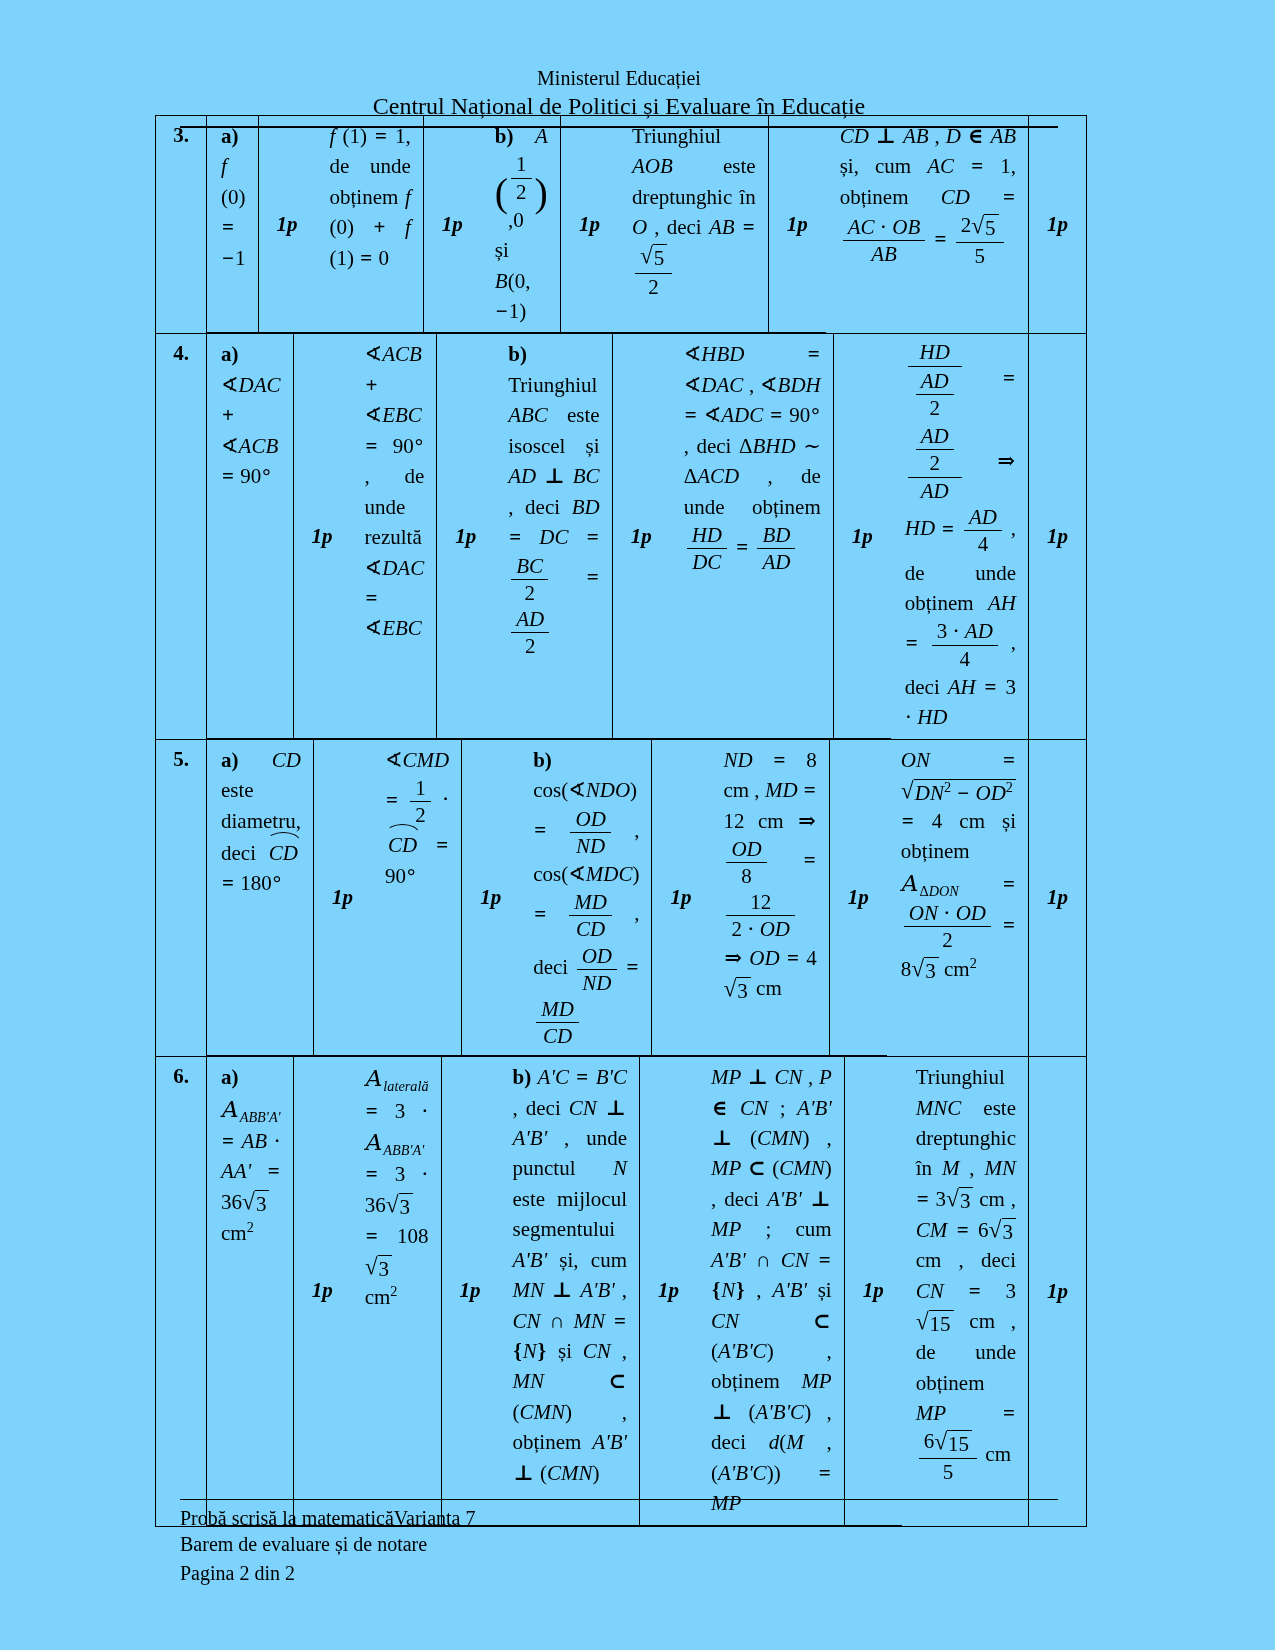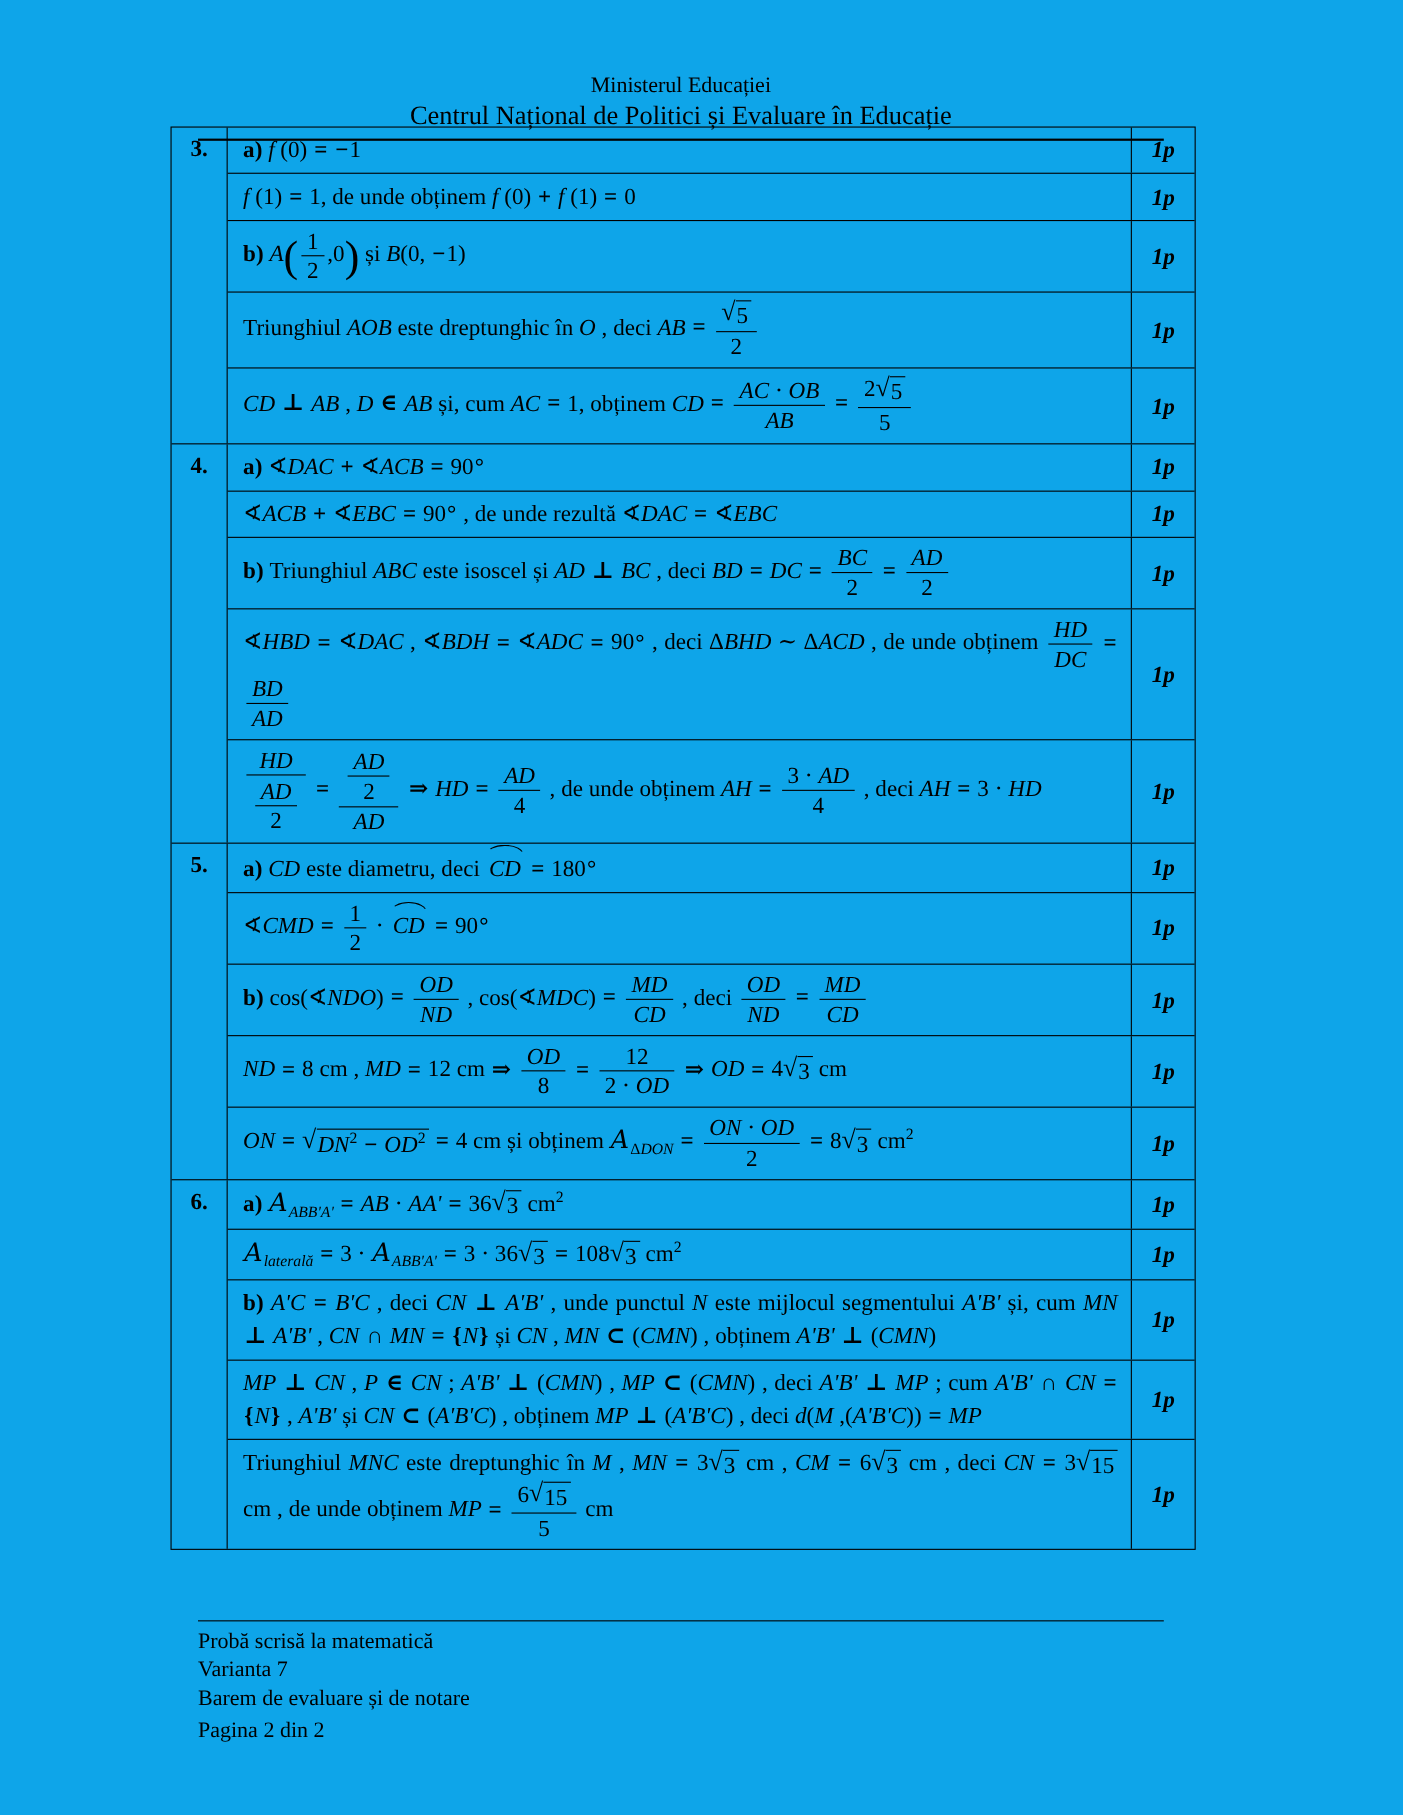--- a/index.html
+++ b/index.html
@@ -1,28 +1,28 @@
 <!DOCTYPE html>
 <html><head>
 <meta charset="utf-8">
 <style>
   html,body{margin:0;padding:0;background:#fff;}
-  .page{position:relative;width:1275px;height:1650px;background:#0ea5e9;margin:0 auto;
+  .page{position:relative;width:1275px;height:1650px;background:#7dd3fc;margin:0 auto;
         font-family:"Liberation Serif","DejaVu Serif","DejaVu Sans",serif;
         font-size:21px;color:#000;overflow:hidden;}
   .header{position:absolute;top:66px;left:180px;right:217px;text-align:center;line-height:1.25;}
   .h1{font-size:20px;}
   .h2{font-size:24px;padding-bottom:5px;border-bottom:2px solid #000;}
 
   .qtable{position:absolute;top:115px;left:155px;right:188px;border:1.6px solid #000;}
   .qrow{display:flex;border-bottom:1.6px solid #000;}
   .qrow:last-child{border-bottom:none;}
   .qnum{width:50px;flex:0 0 50px;border-right:1.6px solid #000;font-weight:bold;
         padding-top:7px;text-align:center;}
-  .qitems{flex:1;display:flex;flex-direction:column;min-width:0;}
+  .qitems{flex:1;display:flex;flex-direction:row;min-width:0;}
   .item{display:flex;border-bottom:1.3px solid #000;}
   .item:last-child{border-bottom:none;}
   .icontent{flex:1;padding:5px 12px 6px 14px;text-align:justify;line-height:1.45;min-width:0;}
   .ipts{width:57px;flex:0 0 57px;border-left:1.3px solid #000;font-weight:bold;
         display:flex;align-items:center;justify-content:center;font-style:italic;}
 
   .mi{font-style:italic;}
   .op{font-style:normal;font-weight:bold;padding:0 1px;}
   .frac{display:inline-flex;flex-direction:column;text-align:center;vertical-align:middle;
         margin:1px 3px;line-height:1.15;}
@@ -35,21 +35,21 @@
   .overarc{position:relative;display:inline-block;padding:2px 3px 0;}
   .overarc::before{content:"";position:absolute;left:1px;right:1px;top:-4px;height:7px;
         border:1.8px solid transparent;border-top-color:#000;
         border-radius:50% 50% 0 0/100% 100% 0 0;}
   .calA{font-style:italic;font-family:"DejaVu Serif",serif;font-size:1.1em;padding:0 1px;}
   .pgroup{display:inline-flex;align-items:center;vertical-align:middle;}
   .bp{font-size:1.9em;font-weight:400;line-height:0.9;}
 
   .footer{position:absolute;left:180px;right:217px;bottom:64px;font-size:20px;line-height:1.3;}
   .frule{border-top:1.6px solid #000;margin-bottom:5px;}
-  .frow{display:flex;justify-content:flex-start;flex-direction:column;}
+  .frow{display:flex;justify-content:flex-start;}
   .fcenter{margin-top:3px;}
 </style>
 </head>
 <body>
 
 <div class="page">
   <div class="header">
     <div class="h1">Ministerul Educației</div>
     <div class="h2">Centrul Național de Politici și Evaluare în Educație</div>
   </div>

